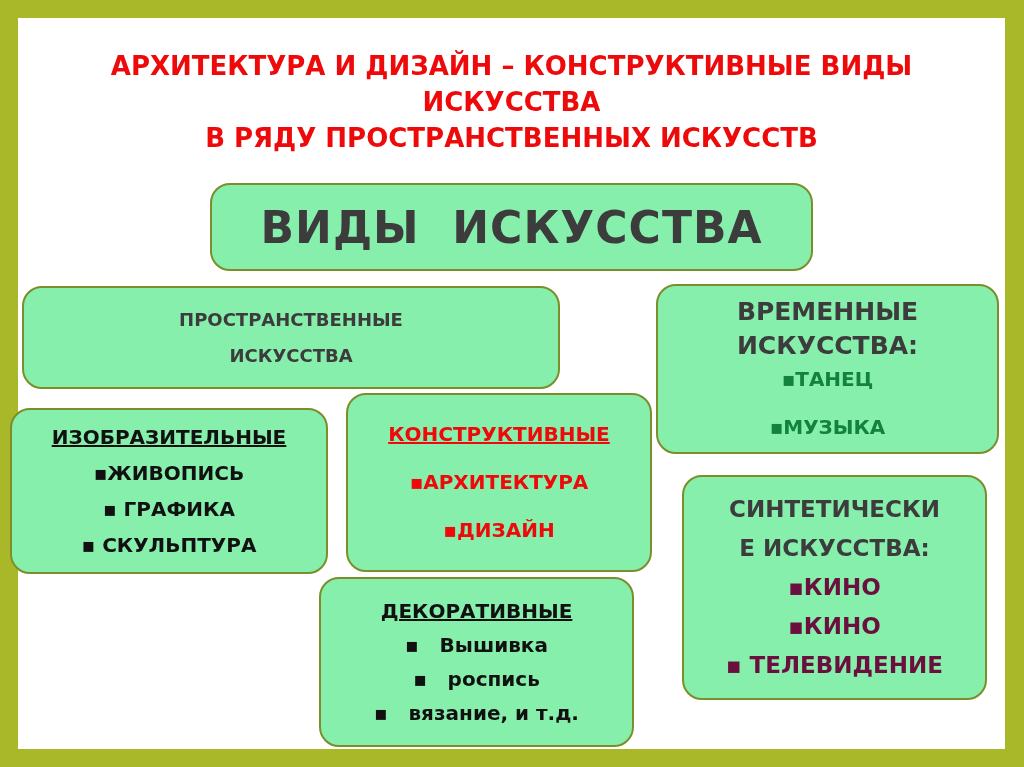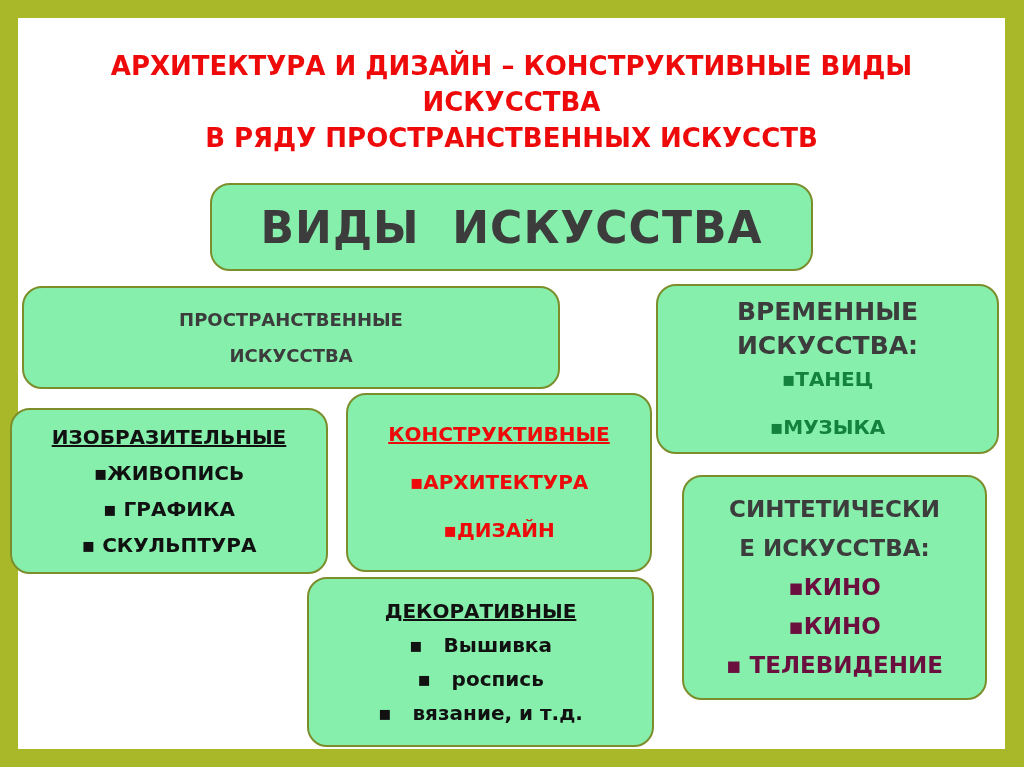--- a/index.html
+++ b/index.html
@@ -75,18 +75,18 @@
 </div>
 
 <div class="box dark" style="left:682px; top:475px; width:305px; height:225px; font-size:23px; line-height:39px;">
   <span>СИНТЕТИЧЕСКИ</span>
   <span>Е ИСКУССТВА:</span>
   <span class="purple bullet"><span>КИНО</span></span>
   <span class="purple bullet"><span>КИНО</span></span>
   <span class="purple bullet"><span style="white-space:pre;"> ТЕЛЕВИДЕНИЕ</span></span>
 </div>
 
-<div class="box black" style="left:307px; top:577px; width:347px; height:170px; font-size:20px; line-height:34px;">
+<div class="box black" style="left:319px; top:577px; width:315px; height:170px; font-size:20px; line-height:34px;">
   <span class="u">ДЕКОРАТИВНЫЕ</span>
   <span class="bullet"><span style="white-space:pre;">   Вышивка</span></span>
   <span class="bullet"><span style="white-space:pre;">   роспись</span></span>
   <span class="bullet"><span style="white-space:pre;text-align:center;">   вязание, и т.д.</span></span>
 </div>
 
 </body></html>

